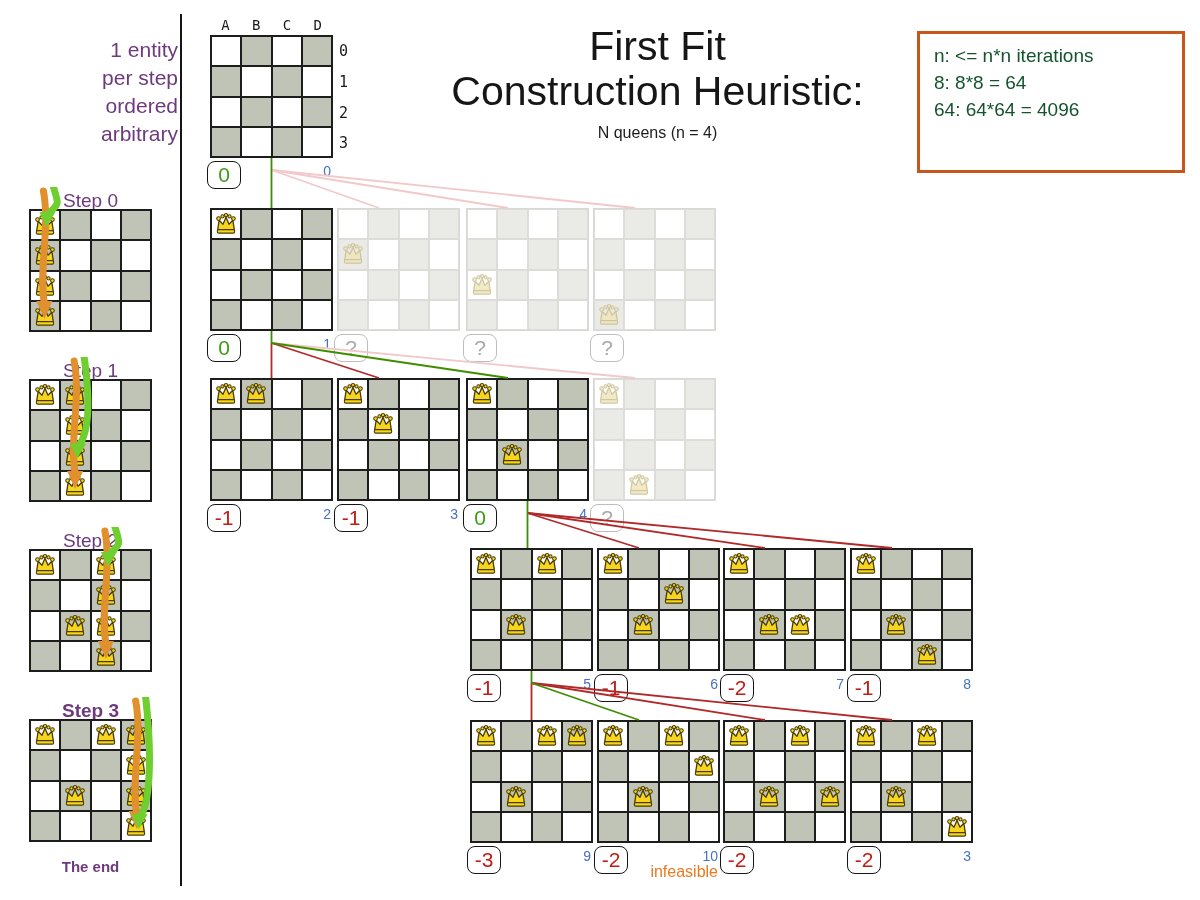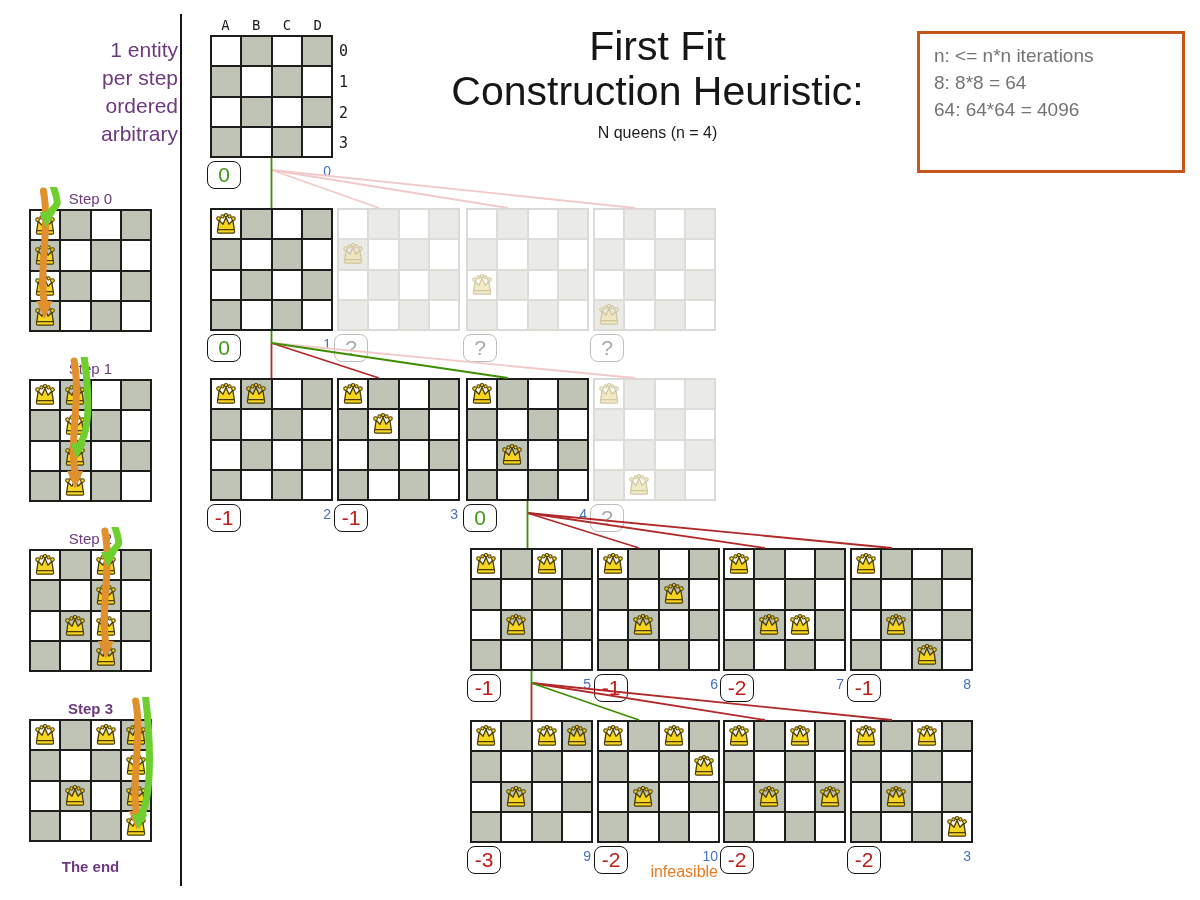--- a/index.html
+++ b/index.html
@@ -2,30 +2,30 @@
 <html><head>
 <meta charset="utf-8">
 <style>
   html,body{margin:0;padding:0;background:#fff;}
   #stage{position:relative;width:1200px;height:900px;background:#fff;overflow:hidden;
          font-family:"Liberation Sans",sans-serif;}
   
   .intro{position:absolute;left:10px;top:36px;width:168px;text-align:right;
          color:#6d3a7d;font-size:21px;line-height:28px;}
   .divider{position:absolute;left:180px;top:14px;width:2px;height:872px;background:#141414;}
-  .steplabel{position:absolute;width:123px;text-align:center;color:#6d3a7d;font-size:15px;}
+  .steplabel{position:absolute;width:123px;text-align:center;color:#6d3a7d;font-size:19px;}
   .endlabel{position:absolute;left:29px;top:858px;width:123px;text-align:center;
             color:#6d3a7d;font-size:15px;font-weight:600;}
   
   .title{position:absolute;left:395px;top:24px;width:525px;text-align:center;color:#161616;}
   .t1{font-size:41px;line-height:45px;}
   .sub{font-size:16px;margin-top:10px;color:#1d1d1d;}
   
   .infobox{position:absolute;left:917px;top:31px;width:268px;height:142px;box-sizing:border-box;
-           border:3px solid #c5571a;background:#fff;color:#737373;font-size:19px;
+           border:3px solid #c5571a;background:#fff;color:#14532d;font-size:19px;
            line-height:27px;padding:8px 0 0 14px;}
   
   .board{position:absolute;display:grid;grid-template-columns:repeat(4,1fr);
          grid-template-rows:repeat(4,1fr);border:1px solid #1d1d1d;box-sizing:border-box;background:#fff;}
   .cell{border:1px solid #1d1d1d;box-sizing:border-box;position:relative;}
   .cell.dark{background:#bfc4b6;}
   .cell.light{background:#ffffff;}
   .board.ghost{border-color:#d8d8d4;}
   .board.ghost .cell{border-color:#dddcd8;}
   .board.ghost .cell.dark{background:#eaeae6;}

